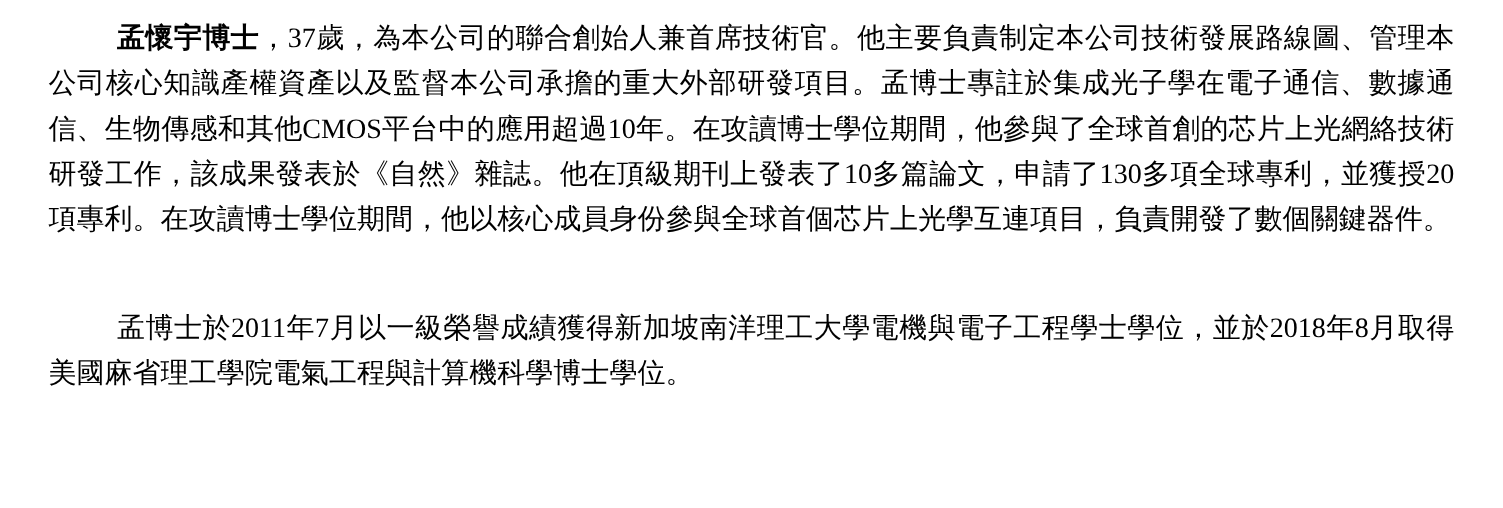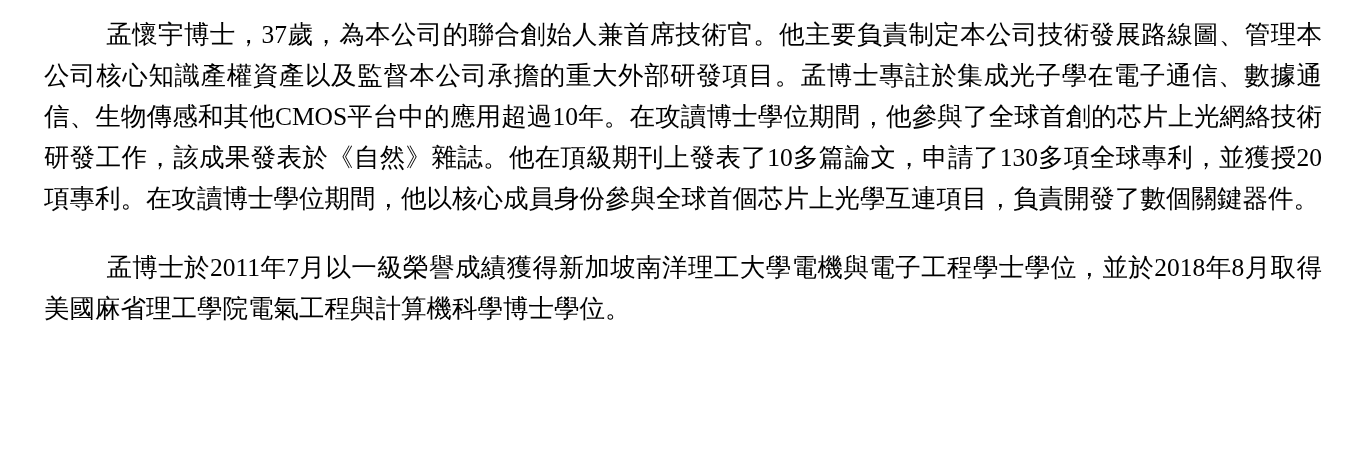--- a/index.html
+++ b/index.html
@@ -26,24 +26,24 @@
     text-align: justify;
     text-justify: inter-ideograph;
     margin: 0;
     letter-spacing: 0px;
   }
   .para .indent {
     display: inline-block;
     width: 62px;
   }
   .para + .para {
-    margin-top: 28px;
+    margin-top: 58px;
   }
   .name {
-    font-weight: normal;
+    font-weight: bold;
   }
 </style>
 </head>
 <body>
 
 <div class="page">
 
   <p class="para">
     <span class="indent"></span><span class="name">孟懷宇博士</span><span>，37歲，為本公司的聯合創始人兼首席技術官。他主要負責制定本公司技術發展路線圖、管理本公司核心知識產權資產以及監督本公司承擔的重大外部研發項目。孟博士專註於集成光子學在電子通信、數據通信、生物傳感和其他CMOS平台中的應用超過10年。在攻讀博士學位期間，他參與了全球首創的芯片上光網絡技術研發工作，該成果發表於《自然》雜誌。他在頂級期刊上發表了10多篇論文，申請了130多項全球專利，並獲授20項專利。在攻讀博士學位期間，他以核心成員身份參與全球首個芯片上光學互連項目，負責開發了數個關鍵器件。</span>
   </p>

